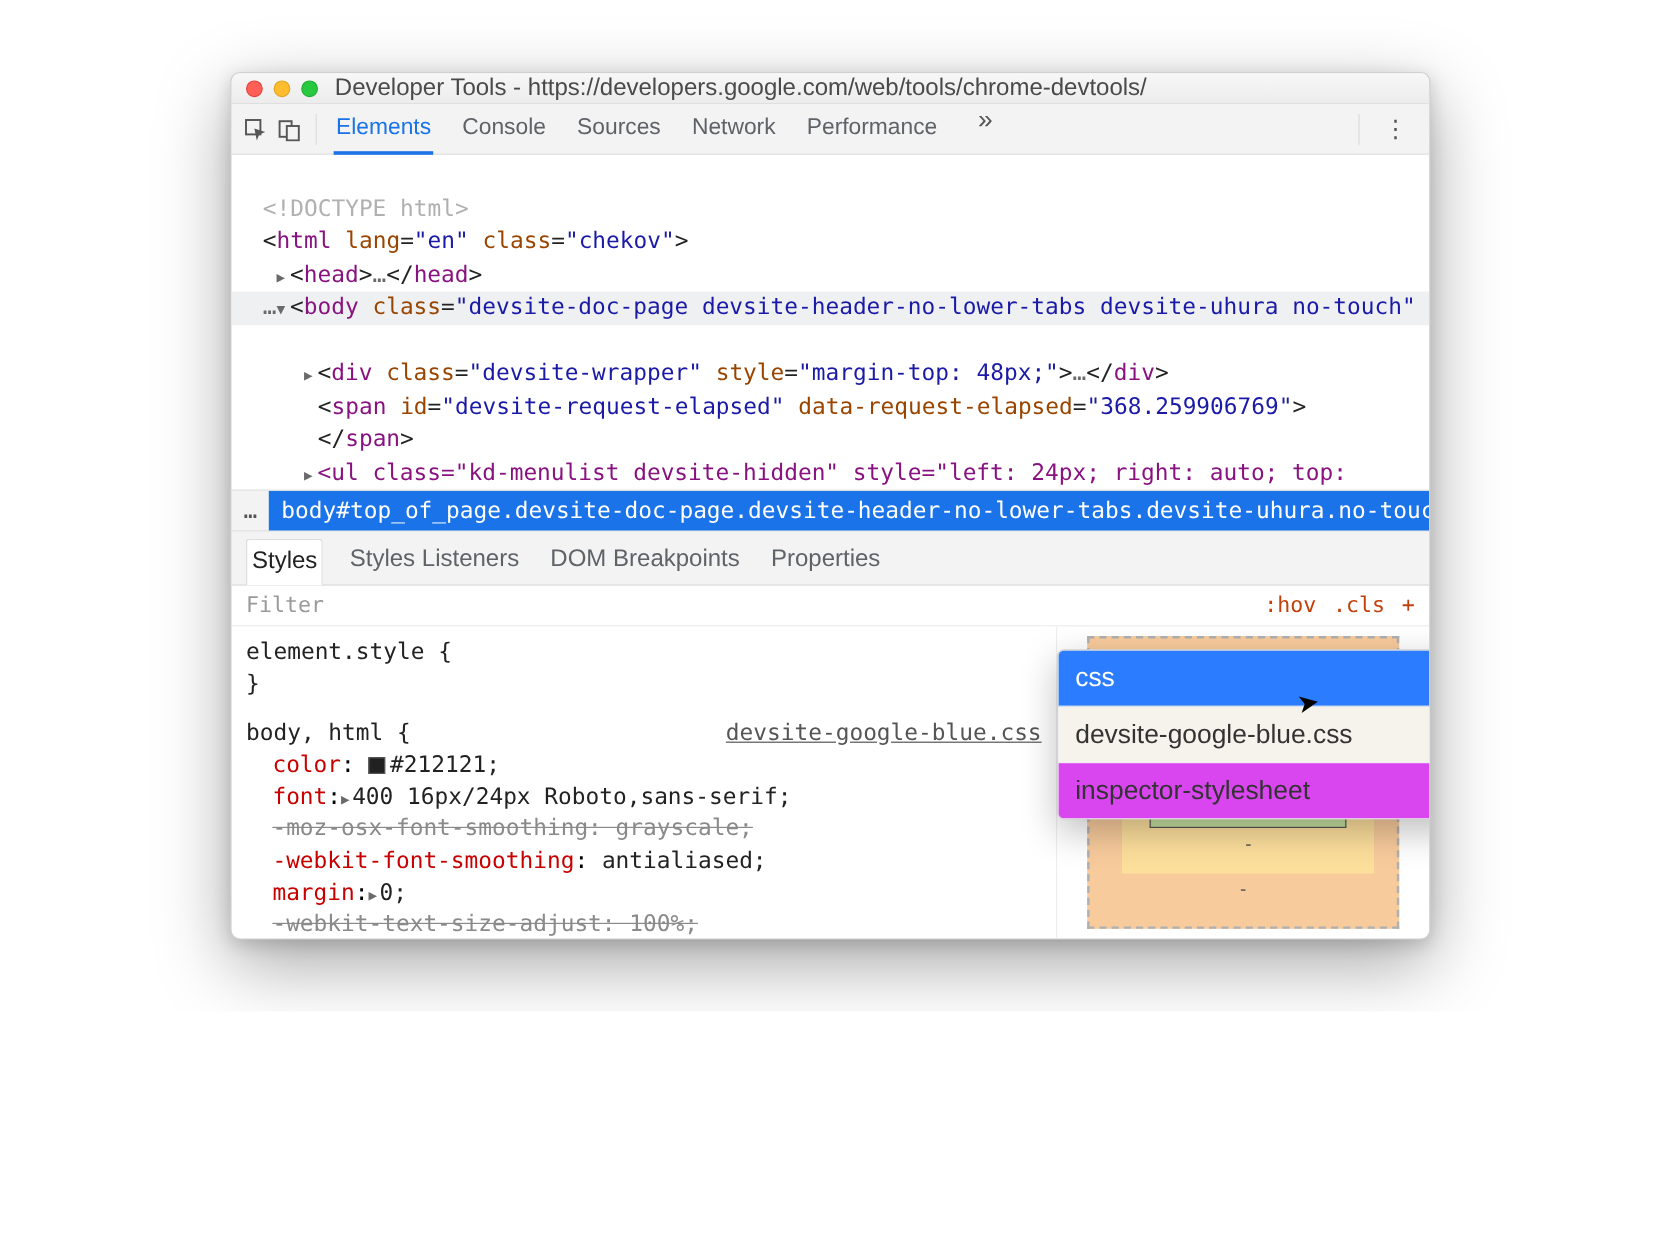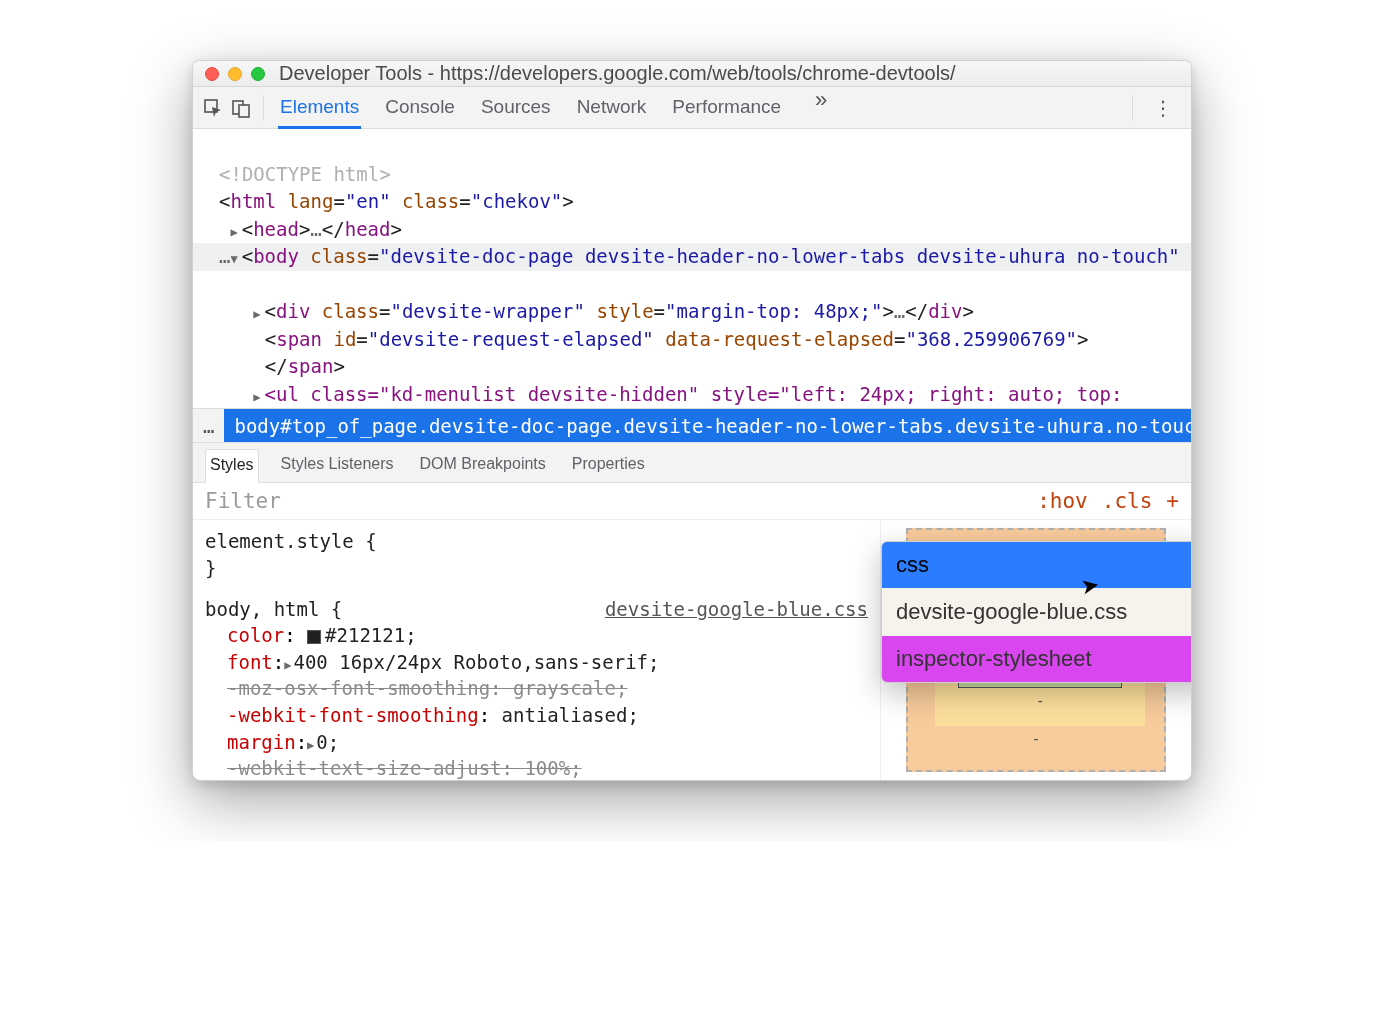--- a/index.html
+++ b/index.html
@@ -85,40 +85,40 @@
   }
   .crumb .ell{ padding:0 10px; color:#555;}
   .crumb .path{
     background:#1a73e8; color:#fff;
     padding:6px 10px; white-space:nowrap;
   }
   
   .subtabs{
     display:flex; gap:18px;
     padding:6px 12px 0;
-    font-size:16px;
+    font-size:20px;
     color:#5f6368;
     background:#f3f3f3;
     border-bottom:1px solid #ddd;
   }
   .subtab{ padding:6px 4px 8px; }
   .subtab.active{
     background:#fff;
     color:#222;
     border:1px solid #ddd;
     border-bottom:1px solid #fff;
     border-radius:3px 3px 0 0;
     margin-bottom:-1px;
   }
   
   .filterrow{
     display:flex; align-items:flex-start;
     padding:6px 12px;
     font-family: Menlo, Consolas, monospace;
-    font-size:21px; color:#888;
+    font-size:18px; color:#888;
     border-bottom:1px solid #eee;
   }
   .filterrow .filter-input{ flex:1; color:#9a9a9a;}
   .pill{ color:#c2410c; margin-left:14px;}
   
   .stylesbody{
     display:flex;
     font-family: Menlo, Consolas, monospace;
     font-size:19px;
     height:260px;
@@ -182,21 +182,21 @@
     overflow:hidden;
     font-size:22px;
     z-index:50;
   }
   .popup .item{
     padding:10px 14px;
     border-bottom:1px solid #eee;
     color:#333;
   }
   .popup .item:last-child{border-bottom:none; background:#d946ef;}
-  .popup .item.sel{ background:#2b7cff; color:#000000;}
+  .popup .item.sel{ background:#2b7cff; color:#ffffff;}
   .popup .item.mid{ background:#f6f2ec;}
   .cursor{
     position:absolute;
     top:512px; left:888px;
     font-size:22px; color:#000;
     z-index:60;
     transform:rotate(-10deg);
   }
 </style>
 </head>

